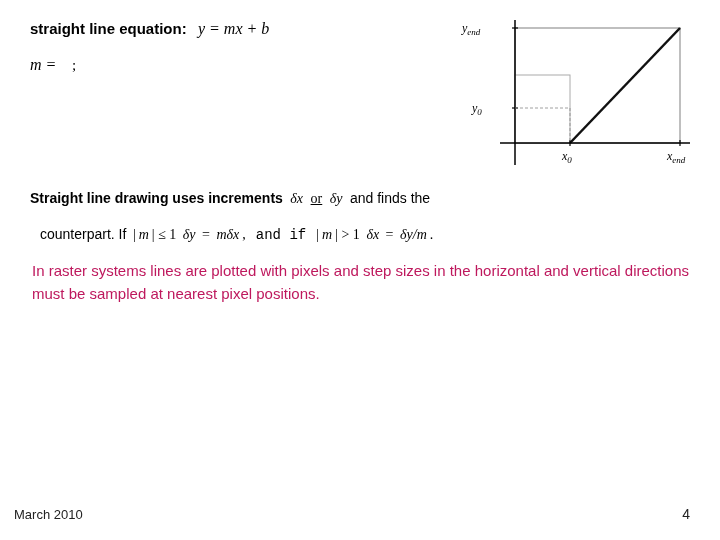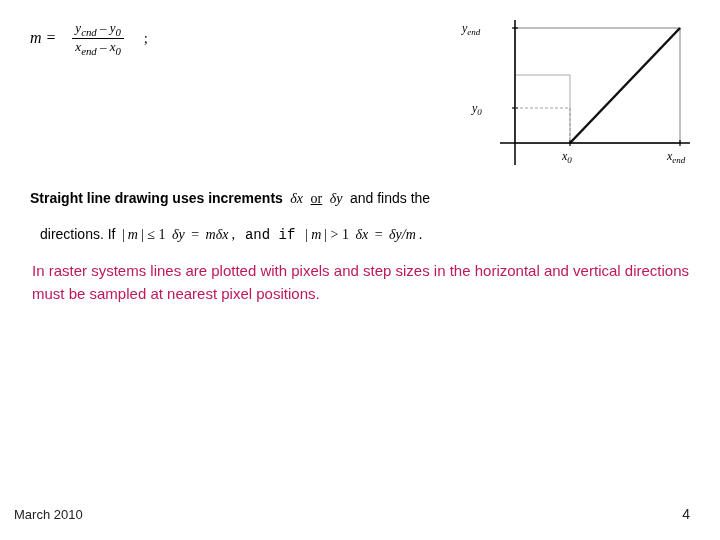--- a/index.html
+++ b/index.html
@@ -149,27 +149,28 @@
   </style>
 </head>
 <body>
 
 <div class="slide-container">
 
   <div class="top-section">
 
     <div class="equations-left">
 
+      <div class="eq-line1">
+        <span style="font-style:normal; font-family:Arial,sans-serif; font-size:15px; font-weight:bold;">straight line equation:</span>
+        &nbsp;
+        <span style="font-style:italic; font-family:'Times New Roman',serif; font-size:16px;"><em>y</em> = <em>mx</em> + <em>b</em></span>
+      </div>
 
       <div class="eq-line2">
         <span style="font-style:italic; font-size:16px; font-family:'Times New Roman',serif;"><em>m</em> =</span>
-        <span class="fraction">
-          <span class="fraction-num" style="font-size:13px;"><em>y</em><sub>cnd</sub> – <em>y</em><sub>0</sub></span>
-          <span class="fraction-den" style="font-size:13px;"><em>x</em><sub>end</sub> – <em>x</em><sub>0</sub></span>
-        </span>
         <span style="font-style:normal; font-size:15px;">&nbsp;;&nbsp;</span>
       </div>
 
     </div>
 
     <div class="graph-area">
       <svg class="graph-svg" viewBox="0 0 230 160">
 
         <rect x="55" y="8" width="165" height="115" fill="none" stroke="#aaaaaa" stroke-width="1.5"></rect>
 
@@ -205,21 +206,21 @@
   </div>
 
   <div class="middle-section">
     <div class="mid-line1" style="font-family:'Times New Roman',serif; font-size:14px; color:#000;">
       <span style="font-weight:bold; font-style:normal; font-family:Arial,sans-serif; font-size:14px;">Straight line drawing uses increments</span>
       &nbsp;
       <em>δx</em>&nbsp;<span style="font-style:normal;text-decoration:underline;">or</span>&nbsp;<em>δy</em>
       &nbsp;<span style="font-style:normal; font-family:Arial,sans-serif;">and finds the</span>
     </div>
     <div class="mid-line2" style="font-family:'Times New Roman',serif; font-size:14px; color:#000;">
-      <span style="font-style:normal; font-family:Arial,sans-serif;">directions. If</span>
+      <span style="font-style:normal; font-family:Arial,sans-serif;">counterpart. If</span>
       &nbsp;|<em>m</em>|&nbsp;≤&nbsp;1&nbsp;
       <em>δy</em>&nbsp;=&nbsp;<em>mδx</em>,
       &nbsp;<span style="font-style:normal; font-family:Liberation Mono, monospace;margin-top:16px;">and if</span>&nbsp;
       |<em>m</em>|&nbsp;&gt;&nbsp;1&nbsp;
       <em>δx</em>&nbsp;=&nbsp;<em>δy/m</em>.
     </div>
   </div>
 
   <div class="prose-section">
     <p class="prose-text">

